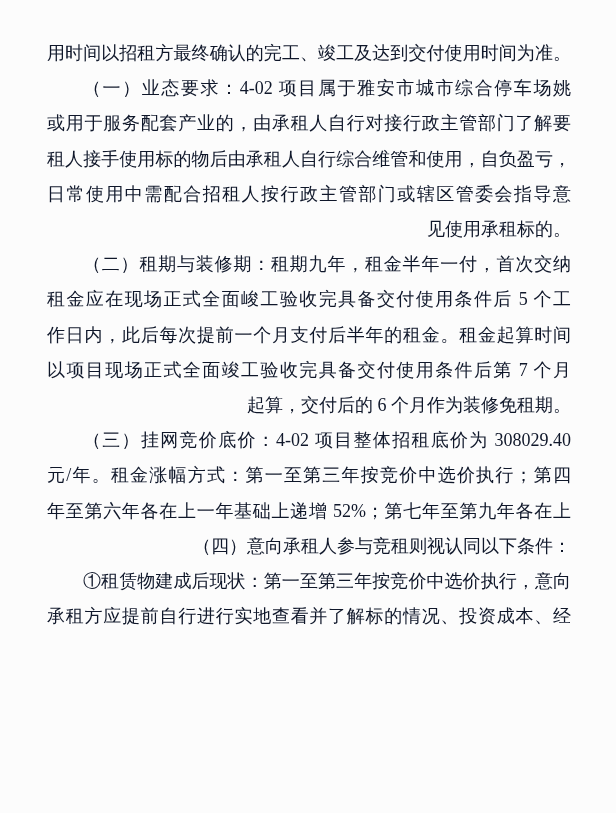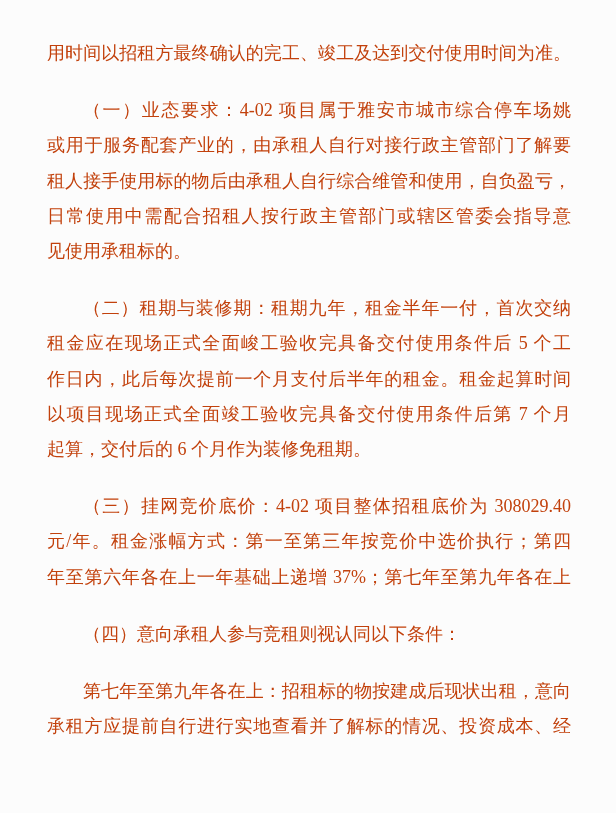--- a/index.html
+++ b/index.html
@@ -21,51 +21,50 @@
     left: 47px;
     right: 45px;
     top: 36px;
     font-family: "Liberation Serif", "DejaVu Serif", serif;
     font-size: 18px;
     line-height: 35.2px;
     color: #161616;
     font-weight: 500;
   }
   .line {
-    text-align: left;
+    text-align: right;
     white-space: nowrap;
   }
   
   .line.fill {
     white-space: normal;
     text-align: justify;
     text-align-last: justify;
   }
   
   .line.indent {
     text-indent: 2em;
-    margin-top: 22px;
   }
 </style>
 </head>
 <body>
 
 <div class="page" style="background: rgb(252, 252, 252);">
-  <div class="text-block" id="doc" style="color: #c2410c;">
+  <div class="text-block" id="doc" style="color: #0f172a;">
       <div class="line fill">用时间以招租方最终确认的完工、竣工及达到交付使用时间为准。</div>
       <div class="line fill indent">（一）业态要求：4-02 项目属于雅安市城市综合停车场姚</div>
       <div class="line fill">或用于服务配套产业的，由承租人自行对接行政主管部门了解要</div>
       <div class="line fill">租人接手使用标的物后由承租人自行综合维管和使用，自负盈亏，</div>
       <div class="line fill">日常使用中需配合招租人按行政主管部门或辖区管委会指导意</div>
       <div class="line">见使用承租标的。</div>
       <div class="line fill indent">（二）租期与装修期：租期九年，租金半年一付，首次交纳</div>
       <div class="line fill">租金应在现场正式全面峻工验收完具备交付使用条件后 5 个工</div>
       <div class="line fill">作日内，此后每次提前一个月支付后半年的租金。租金起算时间</div>
       <div class="line fill">以项目现场正式全面竣工验收完具备交付使用条件后第 7 个月</div>
       <div class="line">起算，交付后的 6 个月作为装修免租期。</div>
       <div class="line fill indent">（三）挂网竞价底价：4-02 项目整体招租底价为 308029.40</div>
       <div class="line fill">元/年。租金涨幅方式：第一至第三年按竞价中选价执行；第四</div>
-      <div class="line fill">年至第六年各在上一年基础上递增 37%；第七年至第九年各在上</div>
+      <div class="line fill">年至第六年各在上一年基础上递增 52%；第七年至第九年各在上</div>
       <div class="line indent">（四）意向承租人参与竞租则视认同以下条件：</div>
-      <div class="line fill indent">第七年至第九年各在上：招租标的物按建成后现状出租，意向</div>
+      <div class="line fill indent">①租赁物建成后现状：第一至第三年按竞价中选价执行，意向</div>
       <div class="line fill">承租方应提前自行进行实地查看并了解标的情况、投资成本、经</div>
     </div>
 </div>
 
 </body></html>

